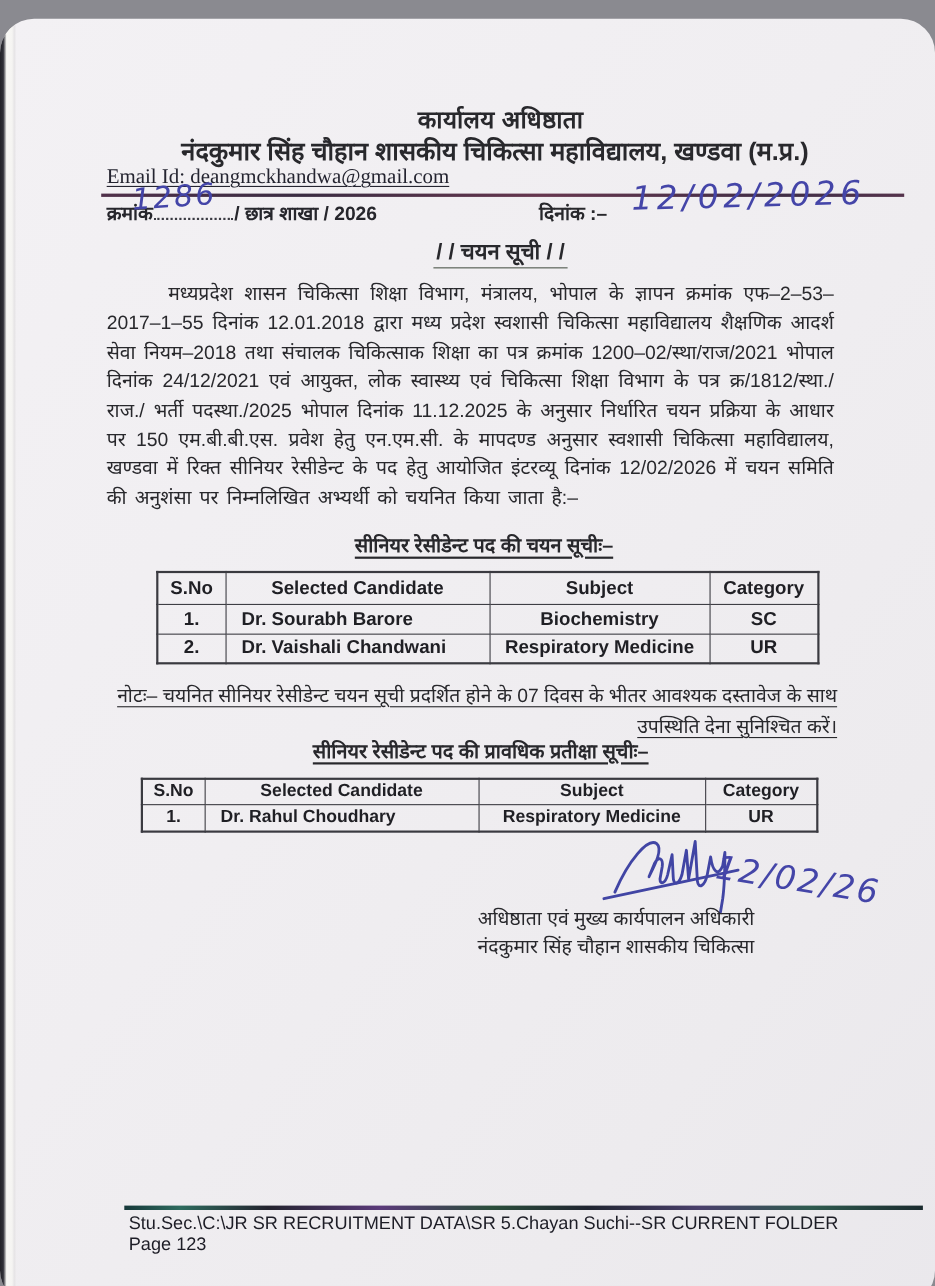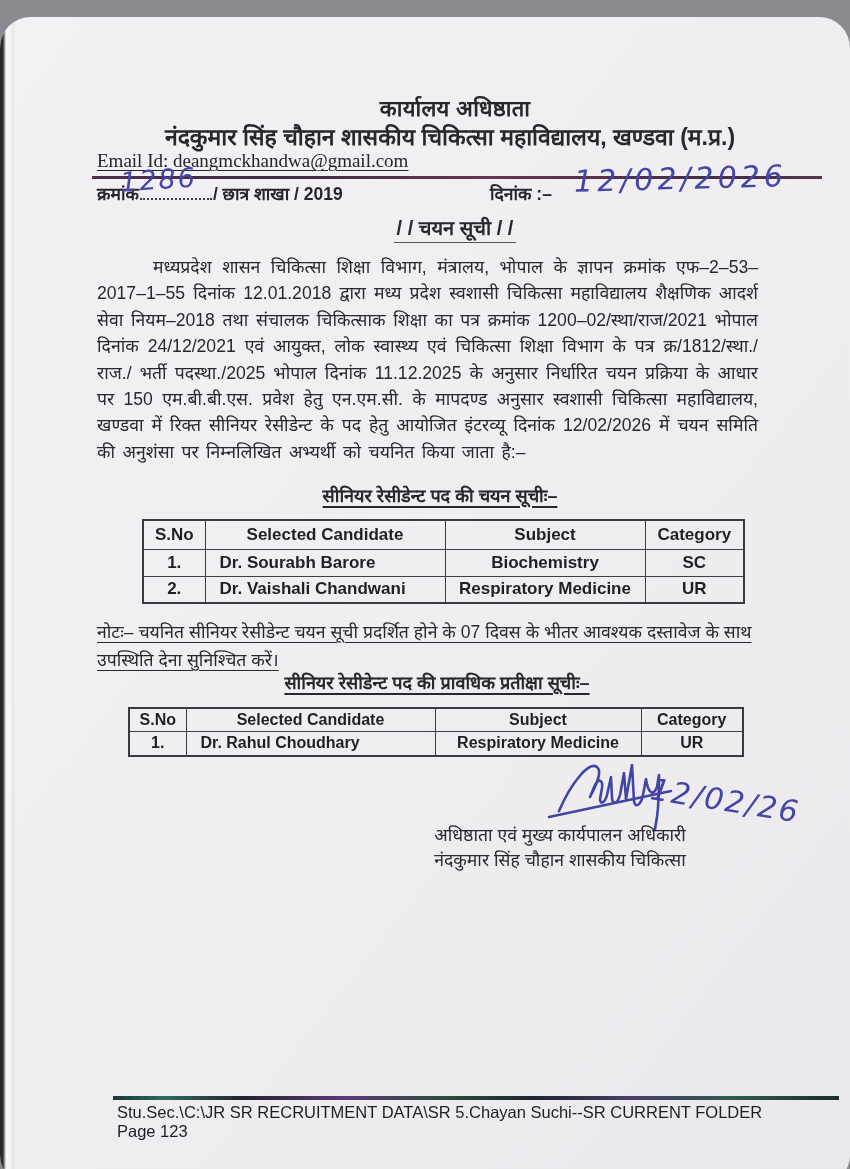--- a/index.html
+++ b/index.html
@@ -49,21 +49,21 @@
     font-family:"Liberation Sans",sans-serif; font-weight:700; color:#1f1f24; }
   .doc-table th, .doc-table td { border:1.7px solid #3e3e44; text-align:center; overflow:hidden; white-space:nowrap; }
   .doc-table { border:2.4px solid #3a3a40; }
   .doc-table td.cand, .doc-table th.cand { text-align:left; padding-left:14px; }
   .tbl-1 { left:142px; top:502px; width:601px; font-size:17px; }
   .tbl-1 th { height:29px; } .tbl-1 td { height:27px; }
   .tbl-2 { left:128px; top:690px; width:614px; font-size:16px; }
   .tbl-2 th { height:23px; } .tbl-2 td { height:25px; }
 
   .note { left:97px; top:601px; width:664px; font-size:17.6px; font-weight:500; line-height:28px;
-    text-decoration:underline; text-underline-offset:4px; text-decoration-thickness:1.3px; color:#28282c; }
+    text-decoration:underline; text-underline-offset:4px; text-decoration-thickness:1.3px; color:#28282c;text-align:right; }
 
   .sig-svg { left:545px; top:736px; }
   .sig-date { left:650px; top:766px; font-size:30px; transform:rotate(9deg); letter-spacing:2px; }
   .sig-block { left:372px; top:806px; width:376px; text-align:center; font-size:17.6px; font-weight:500; line-height:25.4px; color:#28282c; }
 
   .footer-rule { left:113px; top:1079px; width:726px; height:4px;
     background:linear-gradient(90deg,#16383a,#2e6b5e 7%,#23232e 18%,#5b3a7a 32%,#2a4d3a 46%,#1f2430 58%,#4a3f6b 72%,#2e5a4e 86%,#1a2a2e); }
   .footer-row { left:117px; top:1086px; width:722px; display:flex; justify-content:space-between;
     font-family:Liberation Sans, sans-serif; font-size:16.5px; color:#1d1d26;flex-direction:column; }
 </style>
@@ -73,21 +73,21 @@
 <div class="page">
   <div class="edge-left"></div>
 
   <div class="abs office-title">कार्यालय अधिष्ठाता</div>
   <div class="abs college-title">नंदकुमार सिंह चौहान शासकीय चिकित्सा महाविद्यालय, खण्डवा (म.प्र.)</div>
   <div class="abs contact-row serif">
     <span>Email Id: deangmckhandwa@gmail.com</span>
   </div>
   <div class="abs header-rule"></div>
 
-  <div class="abs ref-row"><span>क्रमांक</span><span class="dots"></span><span>/ छात्र शाखा / 2019</span></div>
+  <div class="abs ref-row"><span>क्रमांक</span><span class="dots"></span><span>/ छात्र शाखा / 2026</span></div>
   <div class="abs hand ref-number">1286</div>
   <div class="abs ref-date-label">दिनांक :–</div>
   <div class="abs hand ref-date-value">12/02/2026</div>
 
   <div class="abs doc-title"><span>/ / चयन सूची / /</span></div>
 
   <div class="abs body-para">मध्यप्रदेश शासन चिकित्सा शिक्षा विभाग, मंत्रालय, भोपाल के ज्ञापन क्रमांक एफ–2–53–2017–1–55 दिनांक 12.01.2018 द्वारा मध्य प्रदेश स्वशासी चिकित्सा महाविद्यालय शैक्षणिक आदर्श सेवा नियम–2018 तथा संचालक चिकित्साक शिक्षा का पत्र क्रमांक 1200–02/स्था/राज/2021 भोपाल दिनांक 24/12/2021 एवं आयुक्त, लोक स्वास्थ्य एवं चिकित्सा शिक्षा विभाग के पत्र क्र/1812/स्था./राज./ भर्ती पदस्था./2025 भोपाल दिनांक 11.12.2025 के अनुसार निर्धारित चयन प्रक्रिया के आधार पर 150 एम.बी.बी.एस. प्रवेश हेतु एन.एम.सी. के मापदण्ड अनुसार स्वशासी चिकित्सा महाविद्यालय, खण्डवा में रिक्त सीनियर रेसीडेन्ट के पद हेतु आयोजित इंटरव्यू दिनांक 12/02/2026 में चयन समिति की अनुशंसा पर निम्नलिखित अभ्यर्थी को चयनित किया जाता है:–</div>
 
   <div class="abs tbl-heading heading-1"><span>सीनियर रेसीडेन्ट पद की चयन सूचीः–</span></div>
   <table class="doc-table tbl-1">

